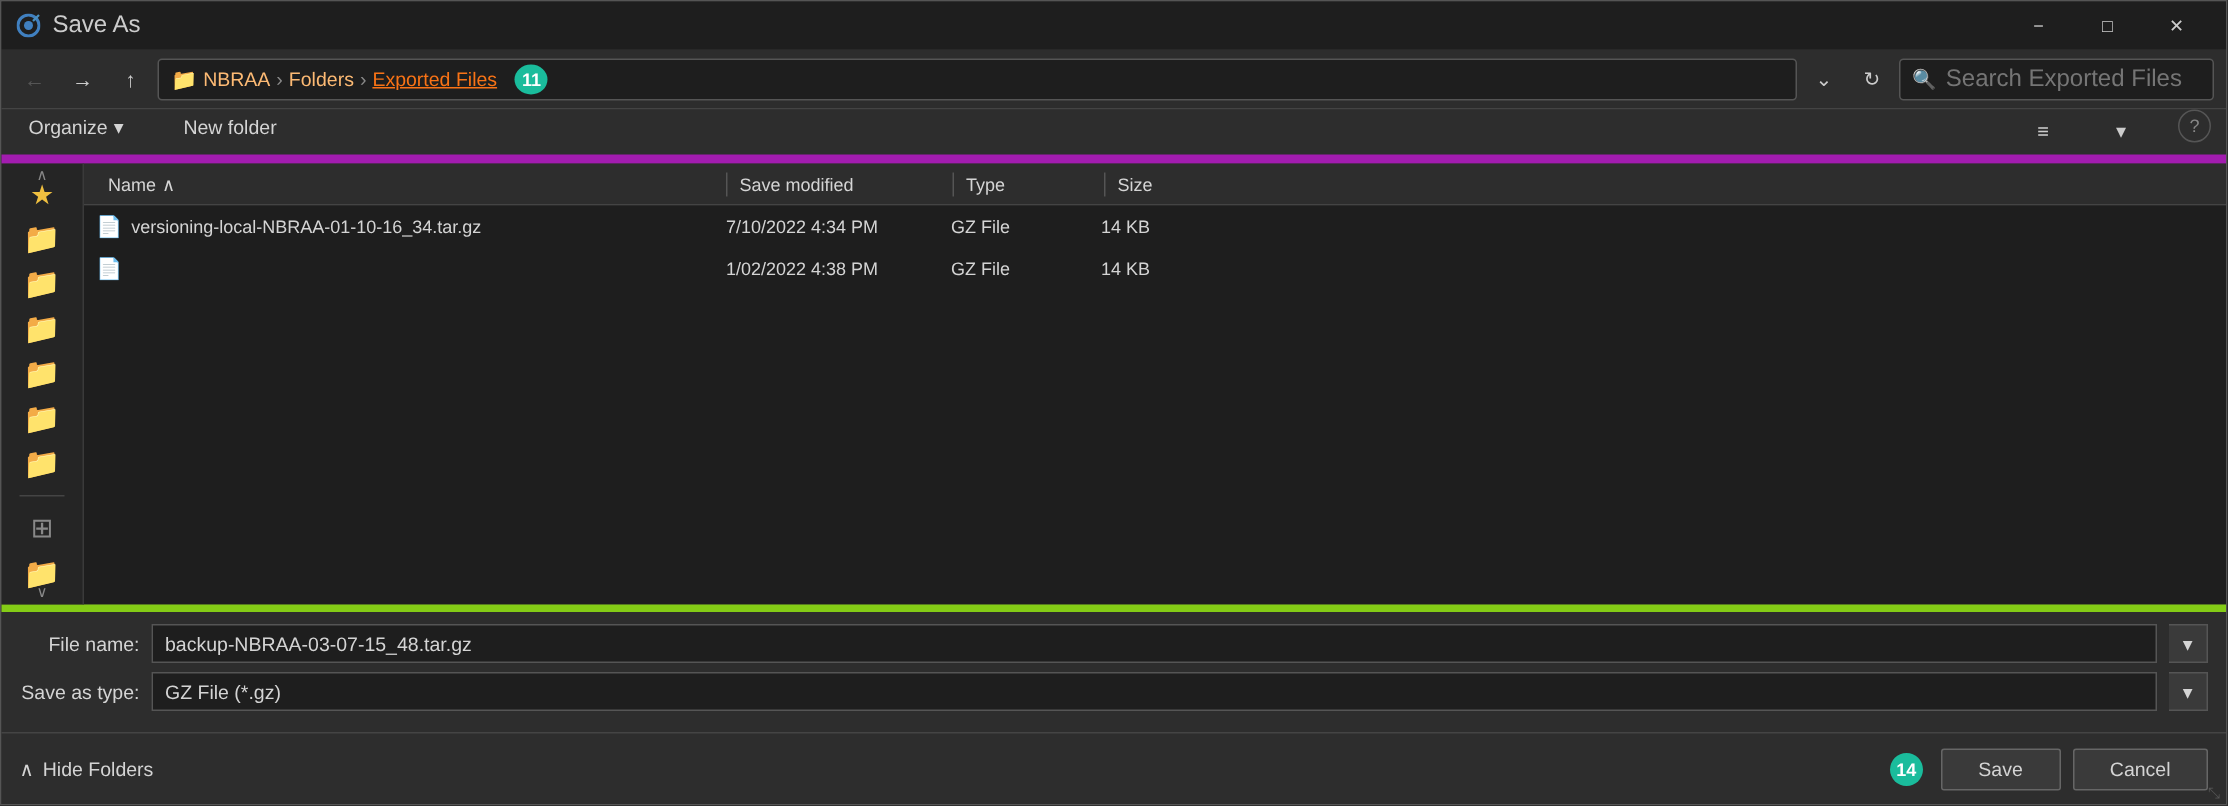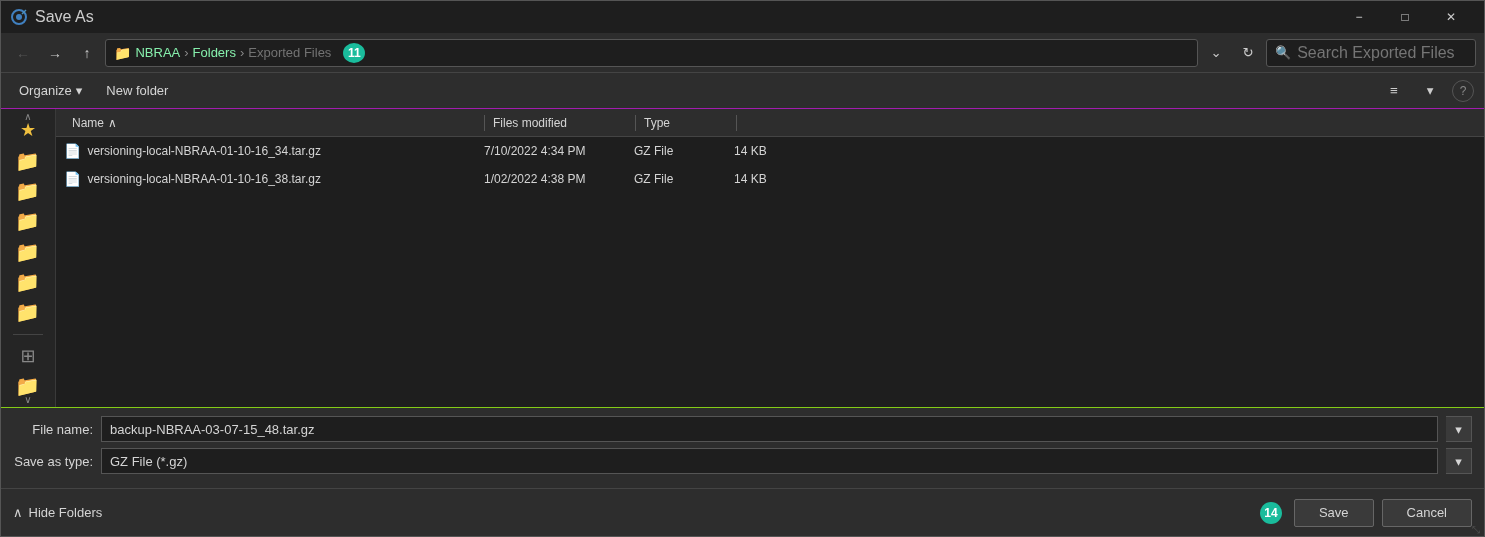--- a/index.html
+++ b/index.html
@@ -112,26 +112,27 @@
     .breadcrumb-folder-icon {
       font-size: 14px;
       color: #f0a030;
     }
 
     .breadcrumb-sep {
       color: #888;
     }
 
     .breadcrumb-item {
-      color: #86efac;
+      color: #fdba74;
       font-size: 13px;
     }
 
     .breadcrumb-item.active {
-      color: #737373;
+      color: #f97316;
+      text-decoration: underline;
     }
 
     .breadcrumb-badge {
       background: #1abc9c;
       color: white;
       border-radius: 50%;
       width: 22px;
       height: 20px;
       display: flex;
       align-items: center;
@@ -189,24 +190,24 @@
     .search-icon {
       color: #888;
       font-size: 13px;
     }
 
     
     .toolbar {
       height: 36px;
       background: #2d2d2d;
       display: flex;
-      align-items: center;
+      align-items: flex-start;
       padding: 0 10px;
-      gap: 8px;
-      border-bottom: 1px solid #a21caf;
+      gap: 24px;
+      border-bottom: 6px solid #a21caf;
     }
 
     .toolbar-btn {
       background: transparent;
       border: none;
       color: #d4d4d4;
       cursor: pointer;
       padding: 4px 8px;
       border-radius: 3px;
       font-size: 13px;
@@ -425,21 +426,21 @@
     }
 
     .file-icon {
       font-size: 14px;
       color: #888;
     }
 
     
     .bottom-panel {
       background: #2d2d2d;
-      border-top: 1px solid #84cc16;
+      border-top: 5px solid #84cc16;
       padding: 8px 12px;
     }
 
     .filename-row {
       display: flex;
       align-items: center;
       margin-bottom: 6px;
       gap: 8px;
     }
 
@@ -637,43 +638,45 @@
 
     <div class="file-area">
 
       <div class="column-headers">
         <div class="col-header col-name">
           <span>Name</span>
           <span>∧</span>
         </div>
         <div class="col-sep"></div>
         <div class="col-header col-date">
-          <span>Files modified</span>
+          <span>Save modified</span>
         </div>
         <div class="col-sep"></div>
         <div class="col-header col-type">
           <span>Type</span>
         </div>
         <div class="col-sep"></div>
+        <div class="col-header col-size">
+          <span>Size</span>
+        </div>
       </div>
 
       <div class="file-list">
         <div class="file-row">
           <div class="file-cell name">
             <span class="file-icon">📄</span>
             <span>versioning-local-NBRAA-01-10-16_34.tar.gz</span>
           </div>
           <div class="file-cell date">7/10/2022 4:34 PM</div>
           <div class="file-cell type">GZ File</div>
           <div class="file-cell size">14 KB</div>
         </div>
         <div class="file-row">
           <div class="file-cell name">
             <span class="file-icon">📄</span>
-            <span>versioning-local-NBRAA-01-10-16_38.tar.gz</span>
           </div>
           <div class="file-cell date">1/02/2022 4:38 PM</div>
           <div class="file-cell type">GZ File</div>
           <div class="file-cell size">14 KB</div>
         </div>
       </div>
 
     </div>
   </div>
 

